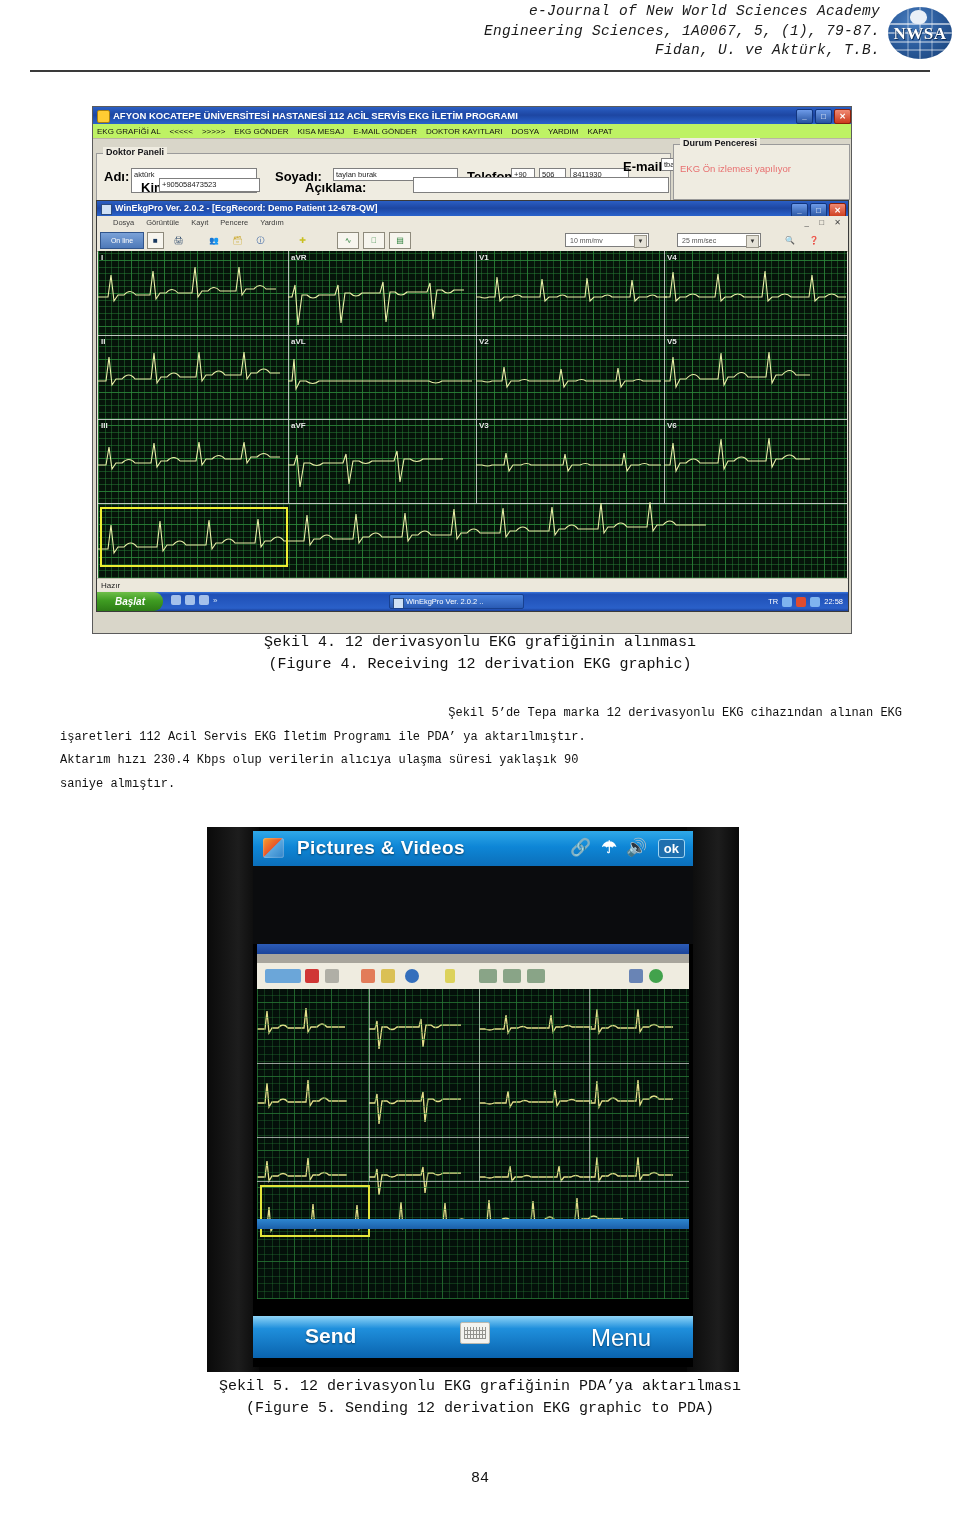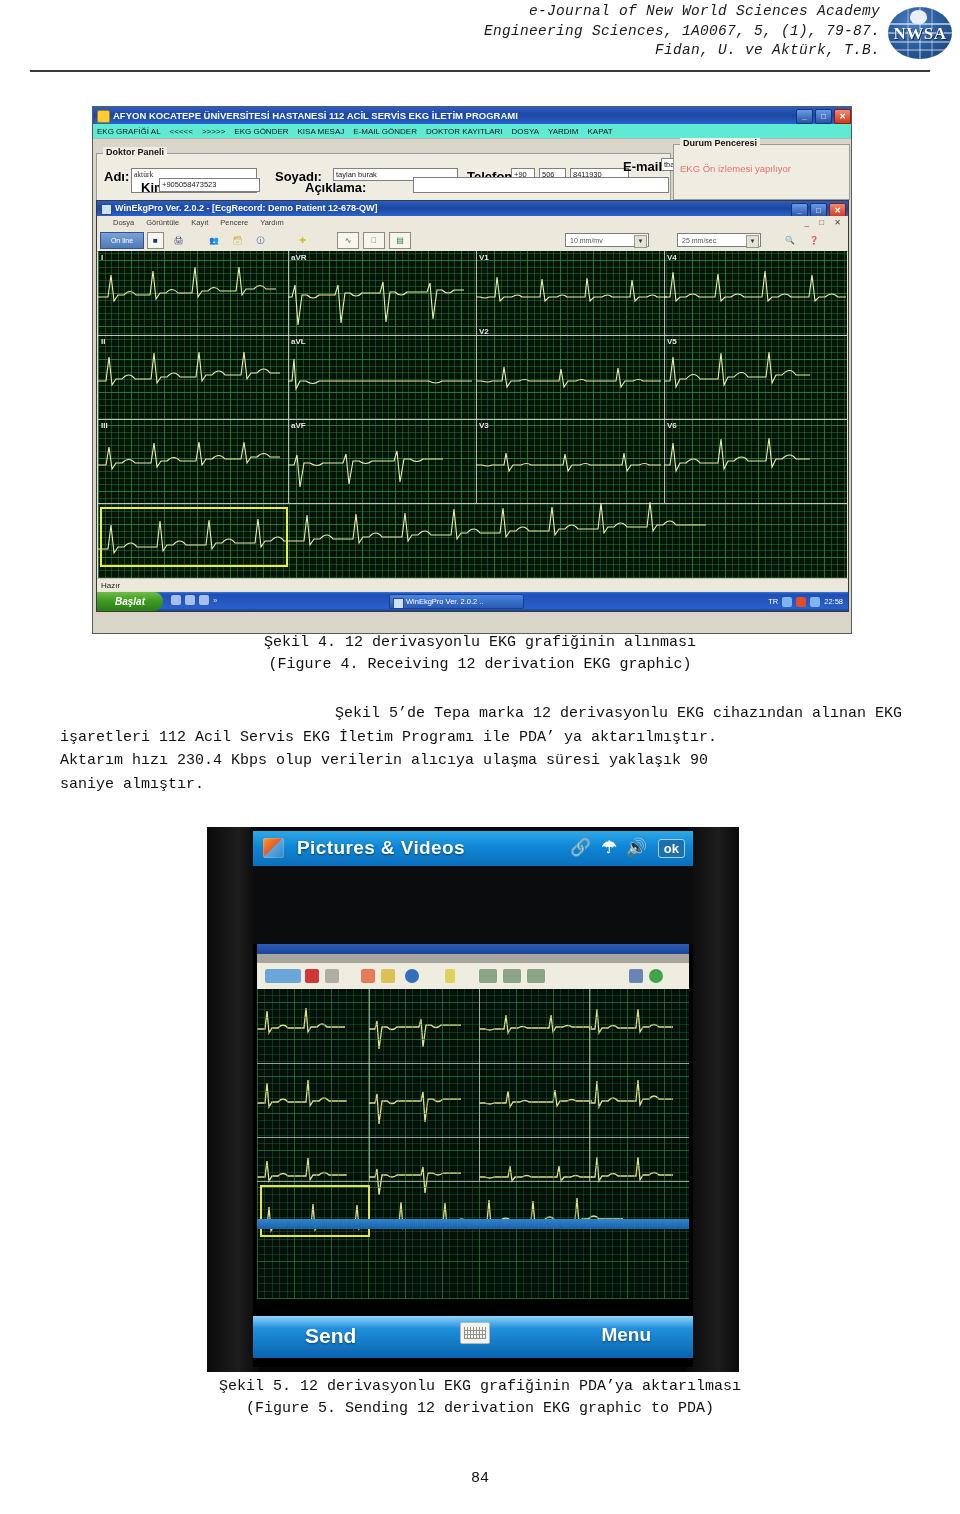--- a/index.html
+++ b/index.html
@@ -139,21 +139,21 @@
     border: 1px solid #11357e;
     background: linear-gradient(180deg,#6d9ae8,#27539f);
     color: #fff; font-size: 8px; line-height: 13px; text-align: center;
     font-family: "Liberation Sans", sans-serif;
   }
   .wbtn.close { background: linear-gradient(180deg,#f08a74,#cc3a1b); border-color:#8d1f08; }
 
   .w1-menu {
     position: absolute; left: 0; top: 17px;
     width: 760px; height: 15px;
-    background: #5eead4;
+    background: #bef264;
     border-bottom: 1px solid #b9b4a5;
     font-size: 8px;
     color: #111;
     line-height: 15px;
     white-space: nowrap;
     padding-left: 4px;
     box-sizing: border-box;
     overflow: hidden;
   }
   .w1-menu span { margin-right: 9px; display: inline-block; }
@@ -378,21 +378,21 @@
     color: #111;
   }
   #cap4 { left: 0; top: 632px; }
   #cap5 { left: 0; top: 1376px; text-align: center; }
 
   .body-text {
     position: absolute;
     left: 60px; top: 702px;
     width: 842px;
     font-family: "Liberation Mono", "DejaVu Sans Mono", monospace;
-    font-size: 15px;
+    font-size: 12px;
     line-height: 23.5px;
     color: #111;
     text-align: justify;
   }
   .body-text .ind { display: inline-block; width: 30px; }
   .ln { display: block; white-space: pre; }
   .just { display: flex; justify-content: space-between; white-space: pre; }
 
   
   .fig5 {
@@ -506,21 +506,21 @@
     background: linear-gradient(180deg,#8fd4f7 0%,#1f8fdc 30%,#0a63ae 100%);
     color: #fff;
   }
   .soft-send {
     position: absolute; left: 52px; top: 8px;
     font-size: 21px; font-weight: bold;
     text-shadow: 0 1px 2px rgba(0,0,0,.45);
   }
   .soft-menu {
     position: absolute; right: 42px; top: 8px;
-    font-size: 19px; font-weight: bold;
+    font-size: 24px; font-weight: normal;
     text-shadow: 0 1px 2px rgba(0,0,0,.45);
   }
   .soft-kbd {
     position: absolute; left: 207px; top: 6px;
     width: 28px; height: 20px;
     background: #f3f3ef; border: 1px solid #b9b9b0; border-radius: 2px;
   }
   .soft-kbd::after {
     content: "";
     position: absolute; left: 3px; top: 4px;
@@ -571,21 +571,21 @@
   </div>
 
   <div class="w1-menu">
     <span>EKG GRAFİĞİ AL</span><span>&lt;&lt;&lt;&lt;&lt;</span><span>&gt;&gt;&gt;&gt;&gt;</span><span>EKG GÖNDER</span><span>KISA MESAJ</span><span>E-MAIL GÖNDER</span><span>DOKTOR KAYITLARI</span><span>DOSYA</span><span>YARDIM</span><span>KAPAT</span>
   </div>
 
   <div class="panel doctor-panel">
     <div class="panel-label">Doktor Paneli</div>
 
     <div class="fld-label" style="left:7px; top:15px;">Adı:</div>
-    <div class="fld-box" style="left:34px; top:14px; width:126px; height:25px;font-family:Liberation Serif, serif;">aktürk</div>
+    <div class="fld-box" style="left:34px; top:14px; width:126px; height:25px;">aktürk</div>
 
     <div class="fld-label" style="left:178px; top:15px;">Soyadı:</div>
     <div class="fld-box" style="left:236px; top:14px; width:125px; height:13px;">taylan burak</div>
 
     <div class="fld-label" style="left:370px; top:15px;">Telefon</div>
     <div class="fld-box" style="left:414px; top:14px; width:24px; height:13px;">+90</div>
     <div class="fld-box" style="left:442px; top:14px; width:27px; height:13px;">506</div>
     <div class="fld-box" style="left:473px; top:14px; width:59px; height:13px;">8411930</div>
 
   </div>
@@ -648,21 +648,21 @@
       <div class="ecg-col-sep" style="left:378px; height:252px;"></div>
       <div class="ecg-col-sep" style="left:566px; height:252px;"></div>
 
       <div class="lead-lbl" style="left:3px;  top:2px;">I</div>
       <div class="lead-lbl" style="left:193px;top:2px;">aVR</div>
       <div class="lead-lbl" style="left:381px;top:2px;">V1</div>
       <div class="lead-lbl" style="left:569px;top:2px;">V4</div>
 
       <div class="lead-lbl" style="left:3px;  top:86px;">II</div>
       <div class="lead-lbl" style="left:193px;top:86px;">aVL</div>
-      <div class="lead-lbl" style="left:381px;top:76px;text-align:center;">V2</div>
+      <div class="lead-lbl" style="left:381px;top:86px;text-align:center;">V2</div>
       <div class="lead-lbl" style="left:569px;top:86px;">V5</div>
 
       <div class="lead-lbl" style="left:3px;  top:170px;">III</div>
       <div class="lead-lbl" style="left:193px;top:170px;">aVF</div>
       <div class="lead-lbl" style="left:381px;top:170px;">V3</div>
       <div class="lead-lbl" style="left:569px;top:170px;">V6</div>
 
       <svg class="ecg-trace" width="749" height="340" viewBox="0 0 749 340">
         <g fill="none" stroke="#eaf0a8" stroke-width="1.1">
 

